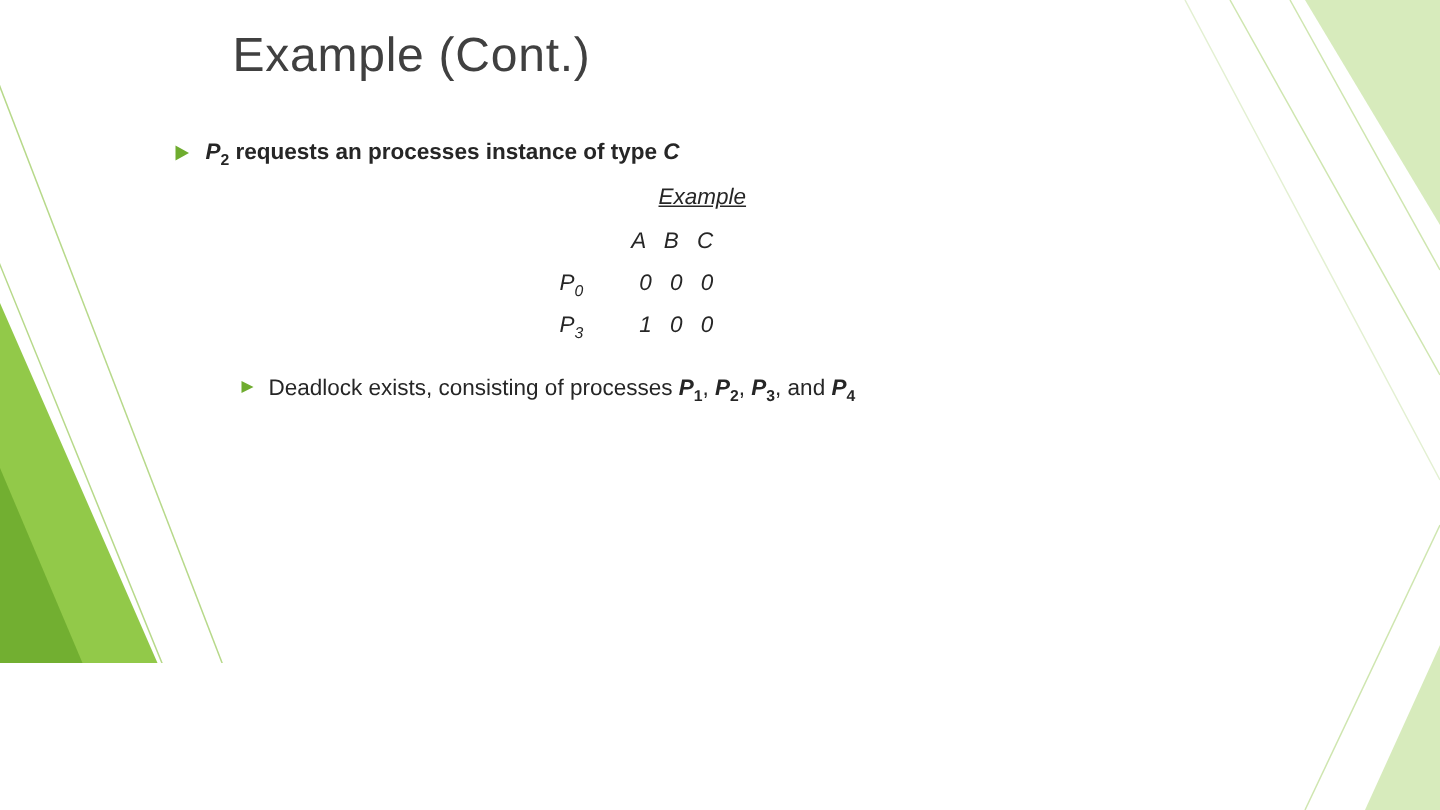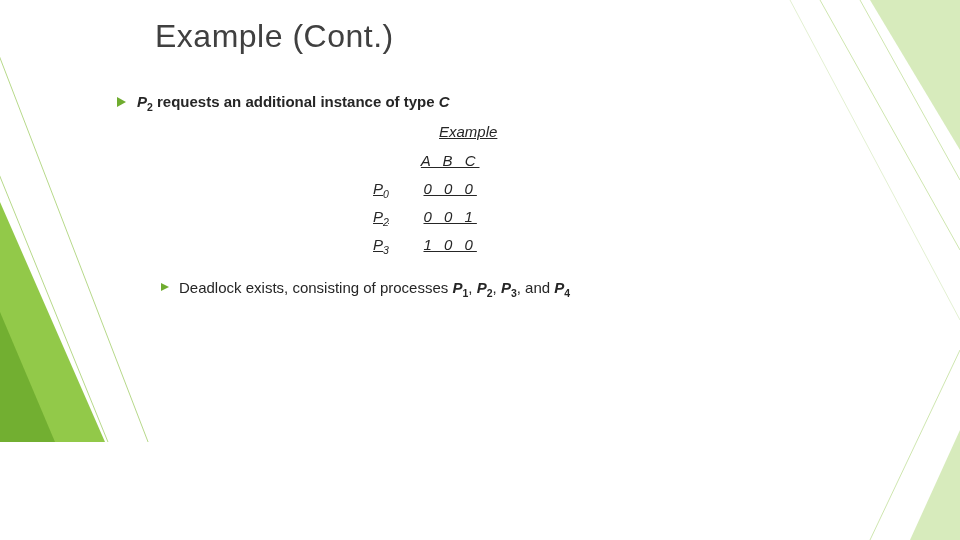--- a/index.html
+++ b/index.html
@@ -91,22 +91,21 @@
     font-weight: 400;
     font-size: 15px;
   }
   table.req {
     border-collapse: collapse;
     font-style: italic;
     font-size: 15px;
   }
   table.req td {
     padding: 4px 8px;
-    text-align: center;
-    text-decoration: underline;
+    text-align: right;
   }
   table.req td.proc {
     padding-right: 24px;
     margin-left: 48px;
   }
   table.req td.vals {
     letter-spacing: 4px;
   }
   .colhead td {
     font-weight: 400;
@@ -156,38 +155,34 @@
       <polygon points="200,540 200,430 150,540" fill="#8cc63f" opacity="0.35"></polygon>
       <line x1="200" y1="350" x2="110" y2="540" stroke="#cfe6b0" stroke-width="1"></line>
     </svg>
   </div>
 
   <div class="title">Example (Cont.)</div>
 
   <div class="content">
 
     <div class="bullet">
-      <em class="it"><span>P</span></em><span class="sub">2</span><span> requests an additional instance of type </span><em class="it"><span>C</span></em>
+      <em class="it"><span>P</span></em><span class="sub">2</span><span> requests an processes instance of type </span><em class="it"><span>C</span></em>
     </div>
 
     <div class="tbl-wrap">
       <div class="req-header">Example</div>
       <table class="req">
         <tbody>
             <tr class="colhead">
           <td class="proc"></td>
           <td class="vals">A B C</td>
         </tr>
         <tr>
           <td class="proc"><span>P</span><span class="sub">0</span></td>
           <td class="vals">0 0 0</td>
-        </tr>
-        <tr>
-          <td class="proc"><span>P</span><span class="sub">2</span></td>
-          <td class="vals">0 0 1</td>
         </tr>
         <tr>
           <td class="proc"><span>P</span><span class="sub">3</span></td>
           <td class="vals">1 0 0</td>
         </tr>
       </tbody>
         </table>
     </div>
 
 

